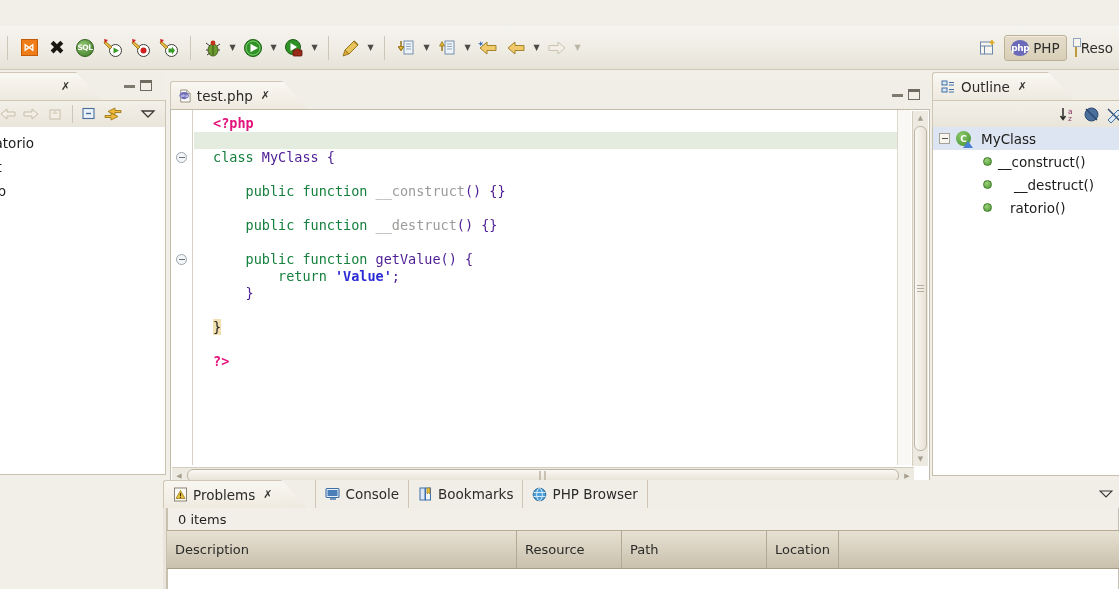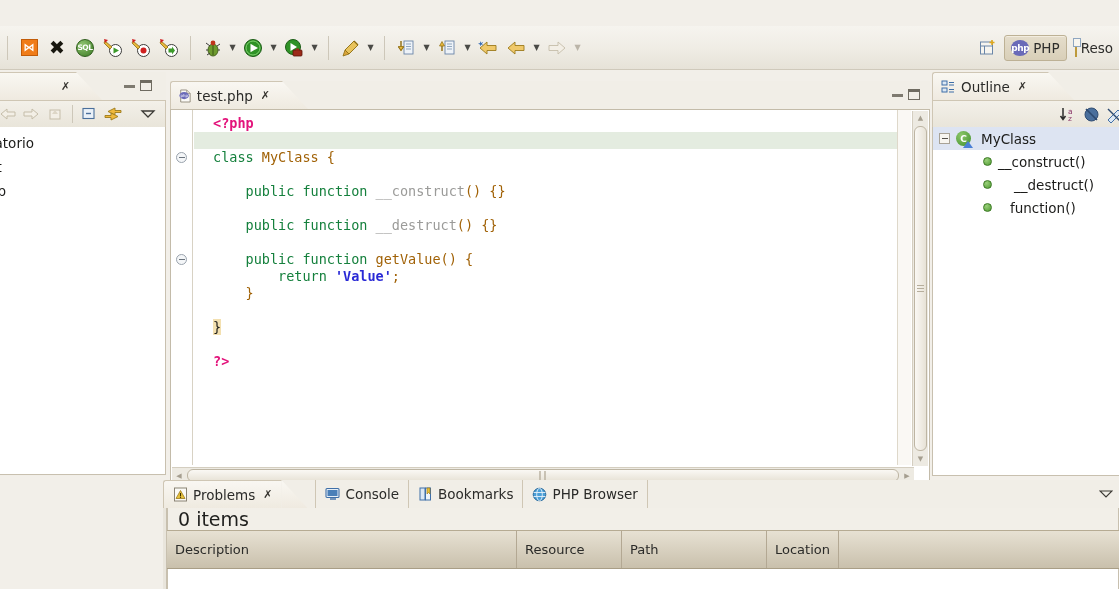--- a/index.html
+++ b/index.html
@@ -144,21 +144,21 @@
     font-family: "DejaVu Sans Mono", "Liberation Mono", monospace;
     font-size: 13.5px; line-height: 17px; padding-top: 5px;
     white-space: pre; overflow: hidden;
   }
   .code .ln { height: 17px; padding-left: 19px; }
   .code .ln.cur { background: #e4ece0; }
   .k { color: #15803d; font-weight: normal; text-align: right; }          
   .tagp { color: #e3137b; font-weight: bold; }       
   .magic { color: #9b9b99; }                         
   .str { color: #2a2ad6; font-weight: bold; }        
-  .plain { color: #a16207; }
+  .plain { color: #4c1d95; }
   .brkt-hl { color: #1a1a18; background: #f3e0b0; }
 
   .fold-marker {
     position: absolute; left: 5px; width: 11px; height: 11px;
     border: 1px solid #9aa3ad; border-radius: 50%; background: #f4f6f8;
     display: flex; align-items: center; justify-content: center;
   }
   .fold-marker::before {
     content: ""; width: 6px; height: 1px; background: #6a737d;
   }
@@ -230,21 +230,21 @@
     height: 28px; display: flex; align-items: center; gap: 5px;
     padding: 0 9px; font-size: 13.5px; color: #2b2b29;
     border-right: 1px solid #cfc6b4;
   }
   .btab.active {
     background: linear-gradient(to bottom,#f9f7f2,#efeae0);
     border-top: 1px solid #cfc6b4; border-left: 1px solid #cfc6b4;
     border-right: none; border-top-left-radius: 3px;
   }
   .status-bar {
-    height: 22px; background: #f2efe8; font-size: 19px; color: #1f1f1d;
+    height: 22px; background: #f2efe8; font-size: 13px; color: #1f1f1d;
     display: flex; align-items: center; padding-left: 10px;
     border-left: 1px solid #c8c0af; border-right: 1px solid #c8c0af;
   }
   .table-head {
     height: 39px; display: flex;
     background: linear-gradient(to bottom,#e7e1d3,#c9c0ac);
     border-top: 1px solid #b6ab93; border-bottom: 1px solid #a99e86;
   }
   .th {
     font-size: 13px; color: #2b2b29; display: flex; align-items: center;
@@ -557,21 +557,21 @@
       <div class="ol-row" style="padding-left:50px;">
         <span class="dot-pub"></span>
         <span style="">__construct()</span>
       </div>
       <div class="ol-row" style="padding-left:50px;">
         <span class="dot-pub"></span>
         <span style="margin-left:16px;">__destruct()</span>
       </div>
       <div class="ol-row" style="padding-left:50px;">
         <span class="dot-pub"></span>
-        <span style="margin-left:12px;">function()</span>
+        <span style="margin-left:12px;">ratorio()</span>
       </div>
     </div>
   </div>
 
   <div class="panel" id="bottom">
     <div id="bottom-tabbar">
       <div class="btab active">
         <svg width="15" height="15" viewBox="0 0 15 15">
           <rect x="1.5" y="1" width="12" height="13" fill="#fbfaf6" stroke="#8a8374" stroke-width="1"></rect>
           <polygon points="7.5,3.5 12,11.5 3,11.5" fill="#e8c33c" stroke="#9c7a1c" stroke-width="0.8"></polygon>

